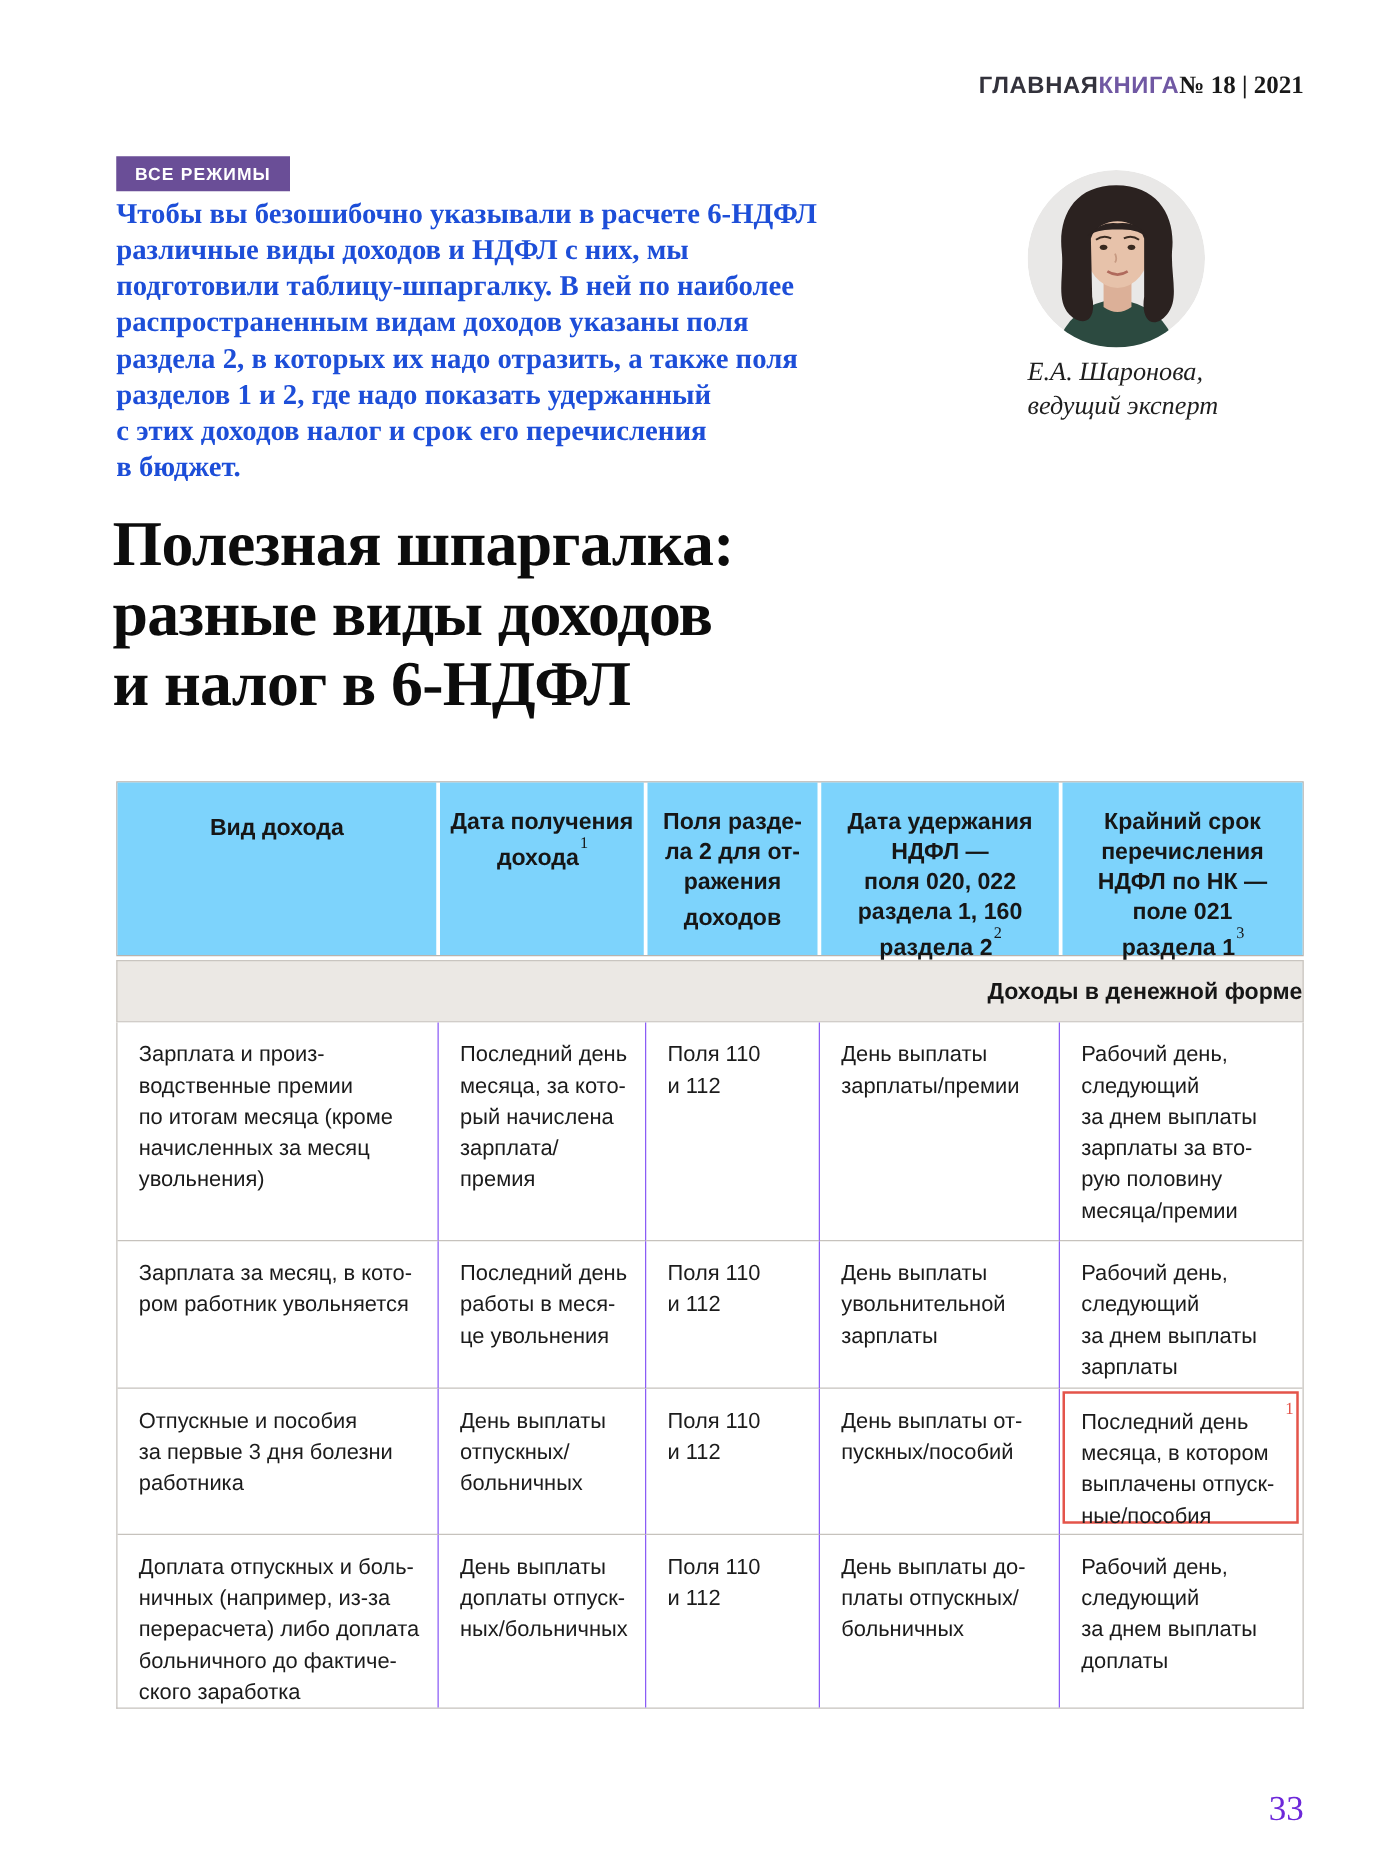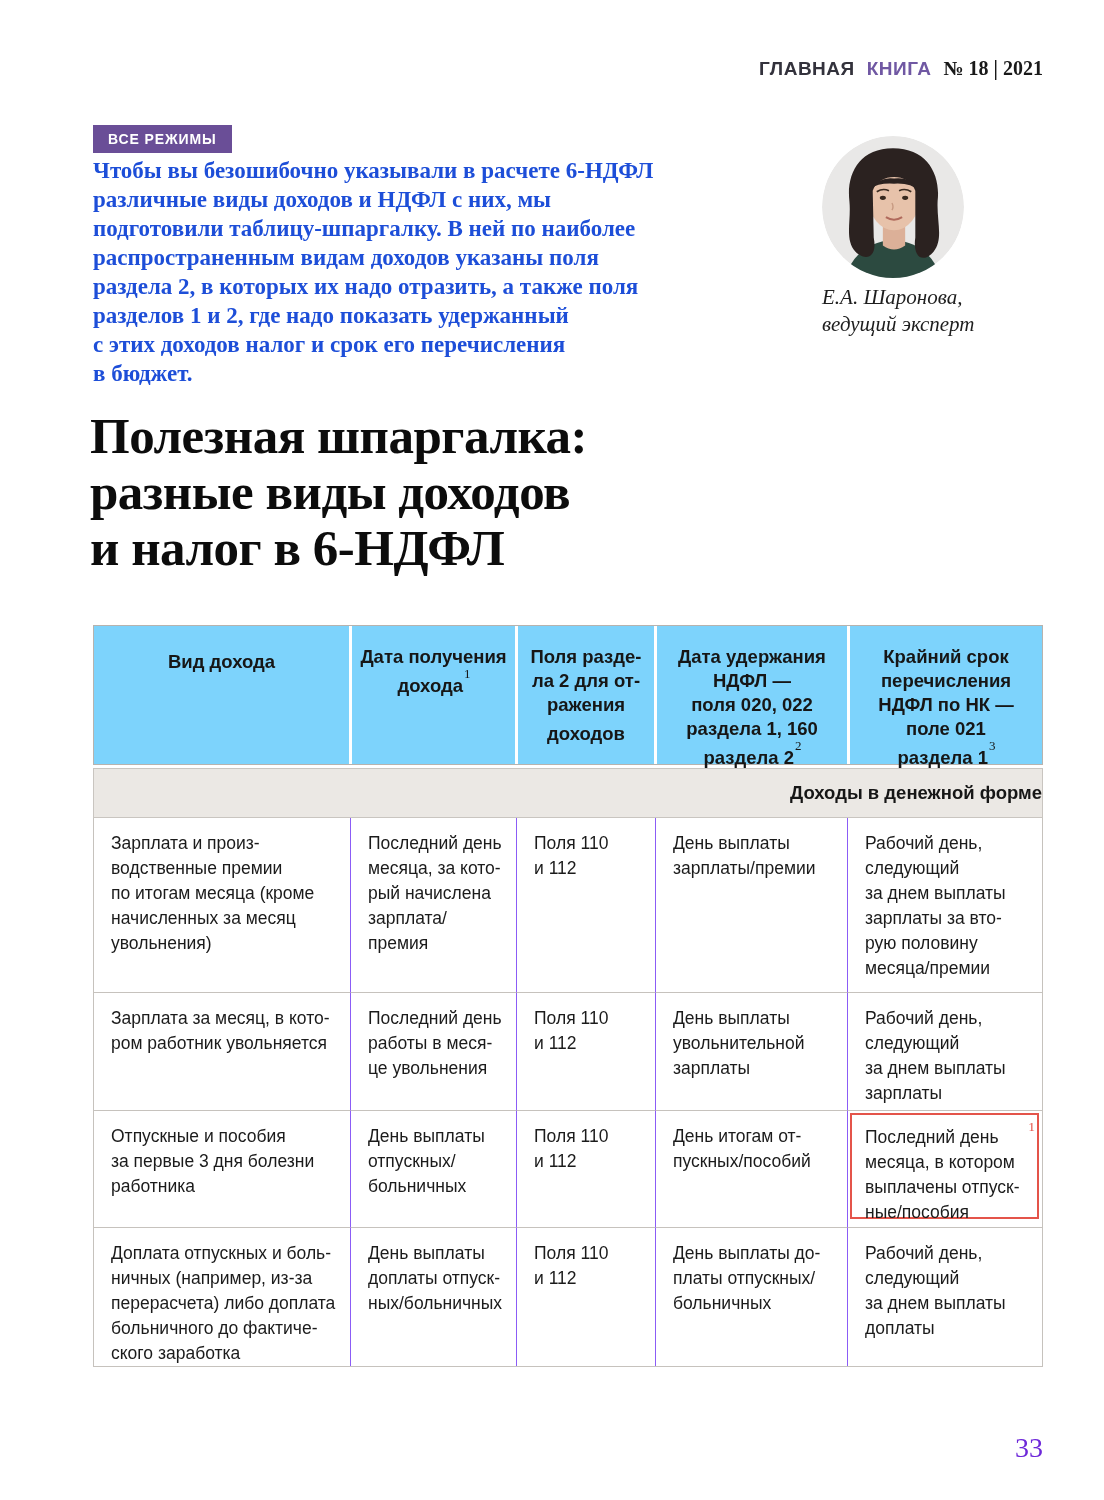--- a/index.html
+++ b/index.html
@@ -2,21 +2,21 @@
 <html><head>
 <meta charset="utf-8">
 <style>
   html,body { margin:0; padding:0; background:#ffffff; }
   .page {
     position:relative; width:1104px; height:1500px; background:#ffffff;
     font-family:"Liberation Sans", sans-serif; overflow:hidden;
   }
 
   
-  .masthead { position:absolute; top:57px; right:61px; display:flex; align-items:baseline; gap:12px; }
+  .masthead { position:absolute; top:57px; right:61px; display:flex; align-items:baseline; gap:0; }
   .masthead .w1 { font-weight:bold; font-size:19px; letter-spacing:.5px; color:#33323c; }
   .masthead .w2 { font-weight:bold; font-size:19px; letter-spacing:.5px; color:#7058a3; }
   .masthead .issue { font-family:"Liberation Serif", serif; font-weight:bold; font-size:20px; color:#191919; }
 
   
   .badge {
     position:absolute; left:93px; top:125px; background:#6a4e97; color:#ffffff;
     font-weight:bold; font-size:14px; letter-spacing:.9px; padding:6px 15px 6px 15px;
   }
 
@@ -193,21 +193,21 @@
 зарплаты</div>
 
       <div class="td cb rb">Отпускные и пособия
 за первые 3 дня болезни
 работника</div>
       <div class="td cb rb">День выплаты
 отпускных/
 больничных</div>
       <div class="td cb rb">Поля 110
 и 112</div>
-      <div class="td cb rb">День итогам от-
+      <div class="td cb rb">День выплаты от-
 пускных/пособий</div>
       <div class="td rb hl-cell">
         <div class="hl-box">Последний день
 месяца, в котором
 выплачены отпуск-
 ные/пособия</div>
         <span class="hl-marker">1</span>
       </div>
 
       <div class="td cb">Доплата отпускных и боль-

